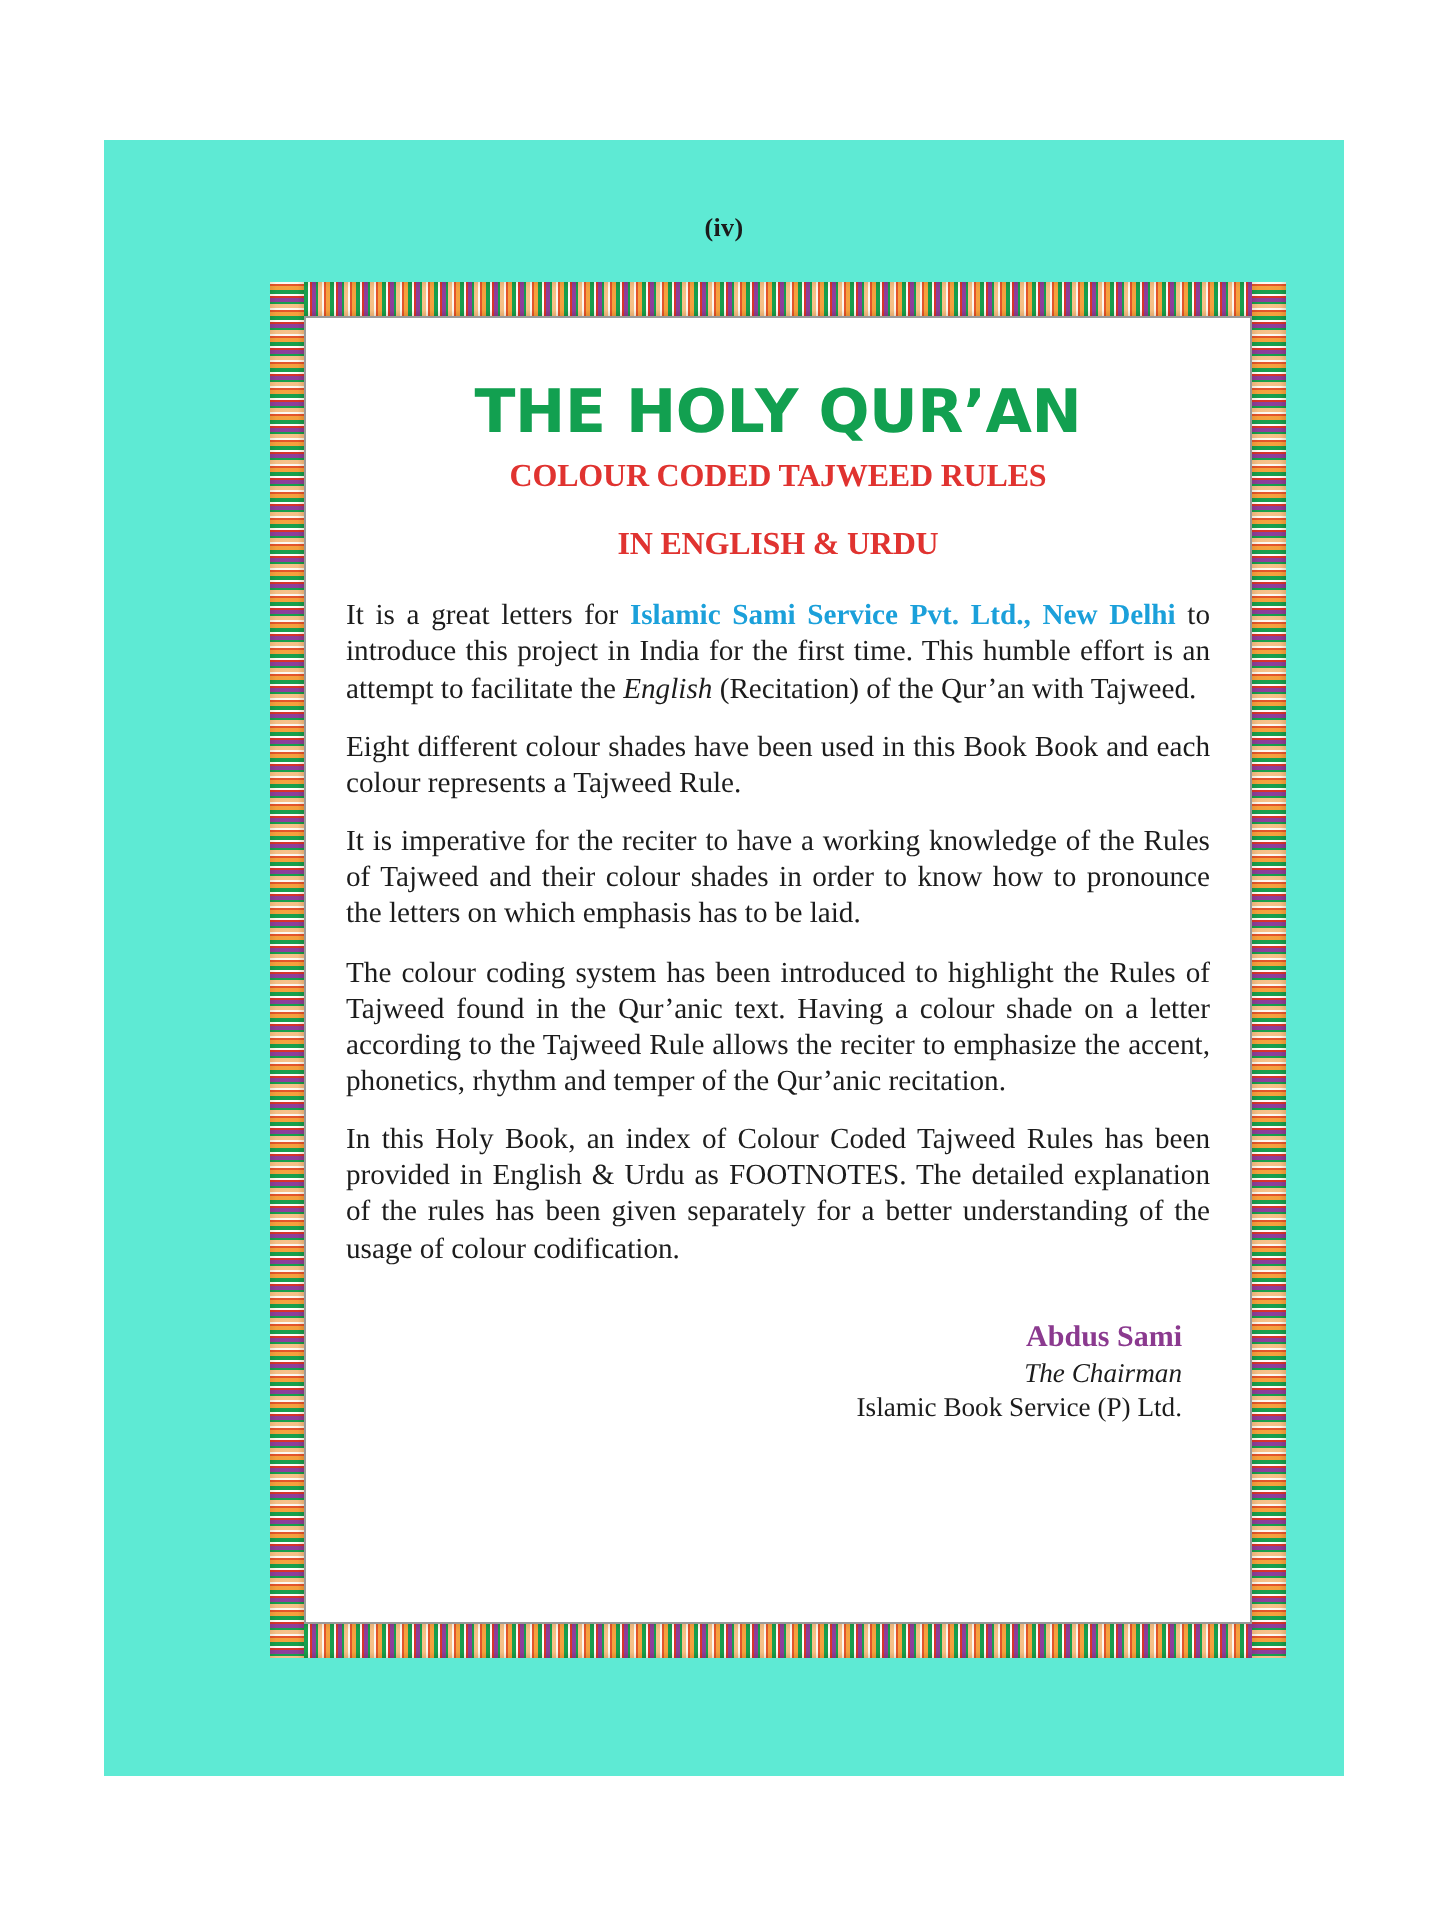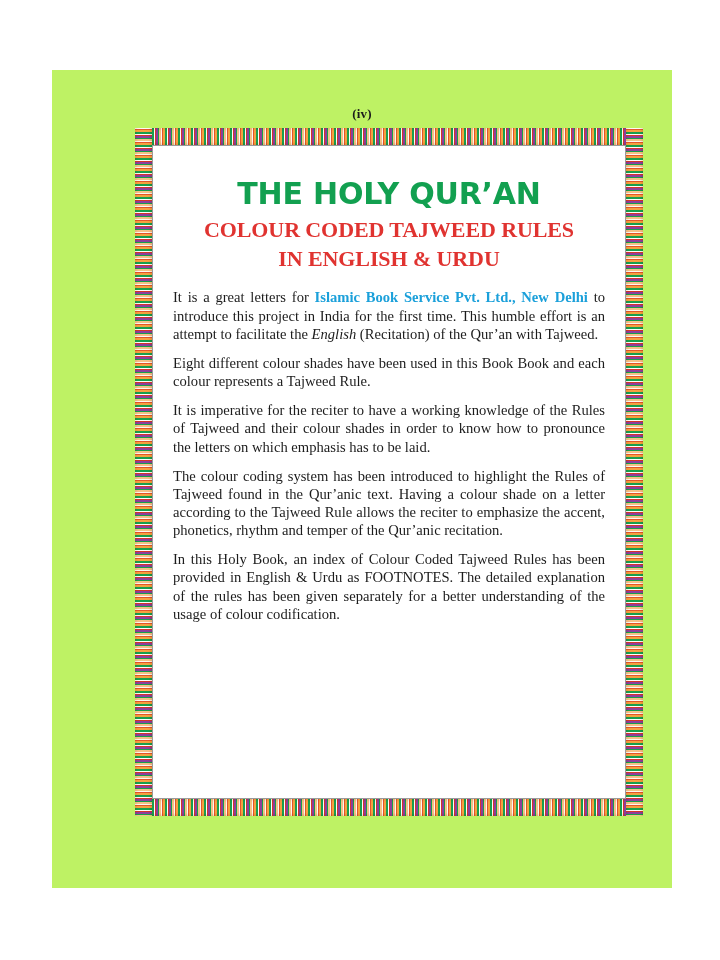--- a/index.html
+++ b/index.html
@@ -15,42 +15,42 @@
     font-family: "Liberation Serif", serif;
   }
 
   
   #page-sheet {
     position: absolute;
     left: 52px;
     top: 70px;
     width: 620px;
     height: 818px;
-    background: #bef264;
+    background: #5eead4;
   }
 
   
   #folio {
     position: absolute;
     left: 0;
     top: 36px;
     width: 620px;
     text-align: center;
     font-family: "Liberation Serif", serif;
     font-weight: bold;
     font-size: 13px;
     color: #1b1b1b;
     letter-spacing: .2px;
   }
 
   
   #ornate-panel {
     position: absolute;
     left: 83px;
-    top: 58px;
+    top: 71px;
     width: 508px;
     height: 650px;
     box-sizing: border-box;
     padding: 17px;
     background-color: #f6f3ee;
     background-image:
       
       repeating-linear-gradient(90deg,
         #ffffff 0px,   #ffffff 1px,
         #18a04e 1px,   #18a04e 3px,
@@ -131,25 +131,25 @@
     text-align: center;
     font-family: "DejaVu Sans", sans-serif;
     font-weight: bold;
     font-size: 30px;
     line-height: 1.05;
     letter-spacing: -0.2px;
     color: #12a050;
   }
   #subtitle-line1,
   #subtitle-line2 {
-    margin: 4px;
+    margin: 16px;
     text-align: center;
     font-family: "Liberation Serif", serif;
     font-weight: bold;
-    font-size: 22px;
+    font-size: 16px;
     line-height: 1.18;
     color: #e03330;
     letter-spacing: -0.1px;
   }
   #subtitle-line1 { margin-top: 7px; }
 
   
   .body-para {
     margin: 0 0 11px 0;
     font-family: "Liberation Serif", serif;
@@ -204,26 +204,31 @@
 
     <div id="content-card">
 
       <h1 id="main-title">THE HOLY QUR’AN</h1>
       <h2 id="subtitle-line1">COLOUR CODED TAJWEED RULES</h2>
       <h2 id="subtitle-line2">IN ENGLISH &amp; URDU</h2>
 
       <div id="paras">
 
         <p class="body-para" id="para-1">
-          <span>It is a great letters for </span><span class="hl-blue">Islamic Book Service Pvt. Ltd., New Delhi</span><span> to introduce this project in India for the first time. This humble effort is an attempt to facilitate the </span><span class="hl-ital">English</span><span> (Recitation) of the Qur’an with Tajweed.</span>
+          <span>It is a great letters for </span><span class="hl-blue">Islamic Sami Service Pvt. Ltd., New Delhi</span><span> to introduce this project in India for the first time. This humble effort is an attempt to facilitate the </span><span class="hl-ital">English</span><span> (Recitation) of the Qur’an with Tajweed.</span>
         </p>
 
         <p class="body-para" id="para-2">Eight different colour shades have been used in this Book Book and each colour represents a Tajweed Rule.</p>
         <p class="body-para" id="para-4">It is imperative for the reciter to have a working knowledge of the Rules of Tajweed and their colour shades in order to know how to pronounce the letters on which emphasis has to be laid.</p>
         <p class="body-para" id="para-3">The colour coding system has been introduced to highlight the Rules of Tajweed found in the Qur’anic text. Having a colour shade on a letter according to the Tajweed Rule allows the reciter to emphasize the accent, phonetics, rhythm and temper of the Qur’anic recitation.</p>
         <p class="body-para" id="para-5">In this Holy Book, an index of Colour Coded Tajweed Rules has been provided in English &amp; Urdu as FOOTNOTES. The detailed explanation of the rules has been given separately for a better understanding of the usage of colour codification.</p>
 
       </div>
 
+      <div id="signature">
+        <div id="sign-name">Abdus Sami</div>
+        <div id="sign-role">The Chairman</div>
+        <div id="sign-company">Islamic Book Service (P) Ltd.</div>
+      </div>
 
     </div>
   </div>
 </div>
 
 </body></html>

